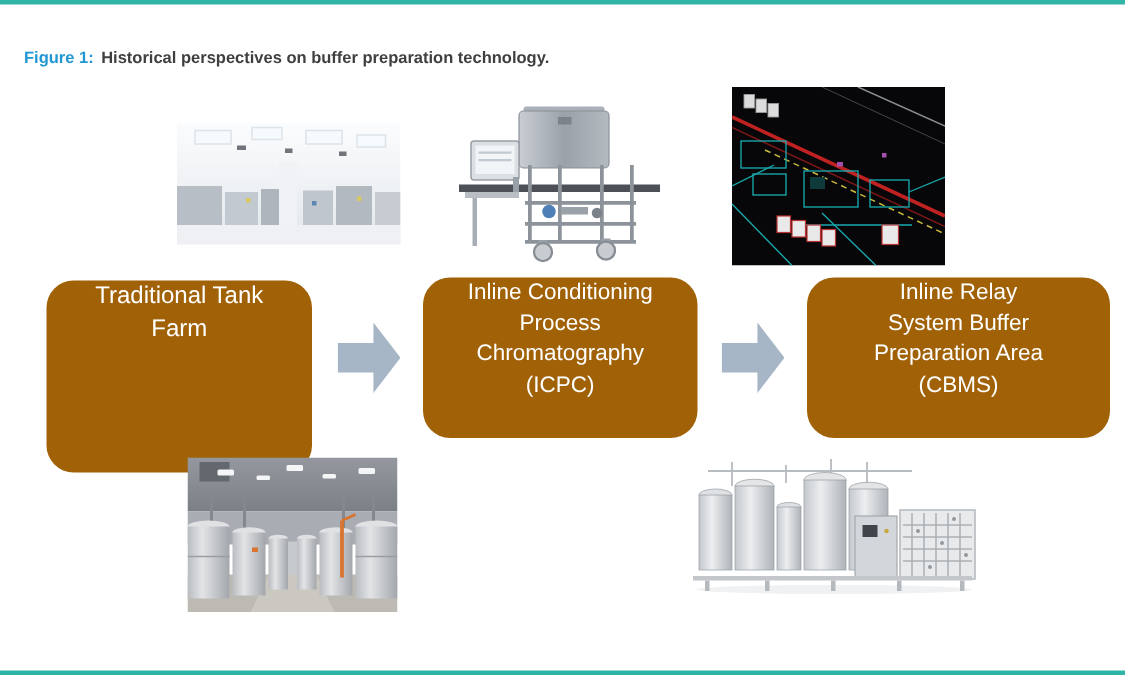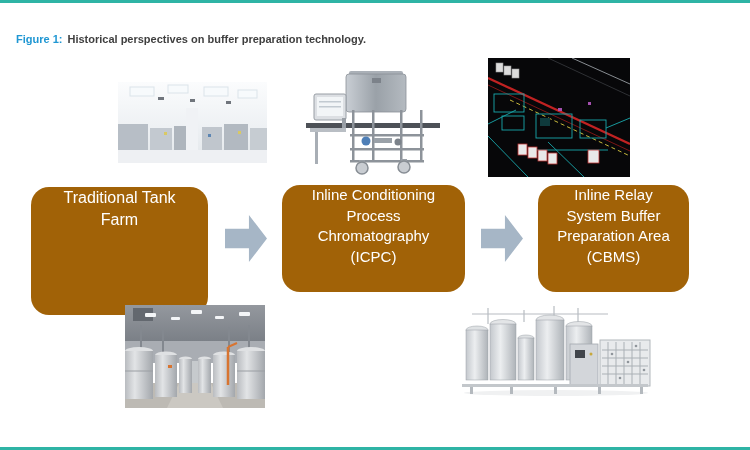--- a/index.html
+++ b/index.html
@@ -16,21 +16,21 @@
   }
   .cap-label{color:#2097d3;margin-right:5px;}
   .step{
     position:absolute;background:#a16207;border-radius:18px;color:#ffffff;
     display:flex;align-items:flex-start;justify-content:center;text-align:center;
     font-size:15px;line-height:1.38;
   }
   .step span{white-space:pre-line;}
   .step1{left:31px;top:187px;width:177px;height:128px;font-size:16px;}
   .step2{left:282px;top:185px;width:183px;height:107px;}
-  .step3{left:538px;top:185px;width:151px;height:107px;}
+  .step3{left:538px;top:185px;width:202px;height:107px;}
   .arrow{
     position:absolute;width:42px;height:47px;background:#a6b6c6;
     clip-path:polygon(0 29%,57% 29%,57% 0,100% 50%,57% 100%,57% 71%,0 71%);
   }
   .arrow1{left:225px;top:215px;}
   .arrow2{left:481px;top:215px;}
   .img{position:absolute;}
   .img svg{display:block;width:100%;height:100%;}
   .img-cleanroom{left:118px;top:82px;width:149px;height:81px;}
   .img-skid{left:306px;top:66px;width:134px;height:110px;}

